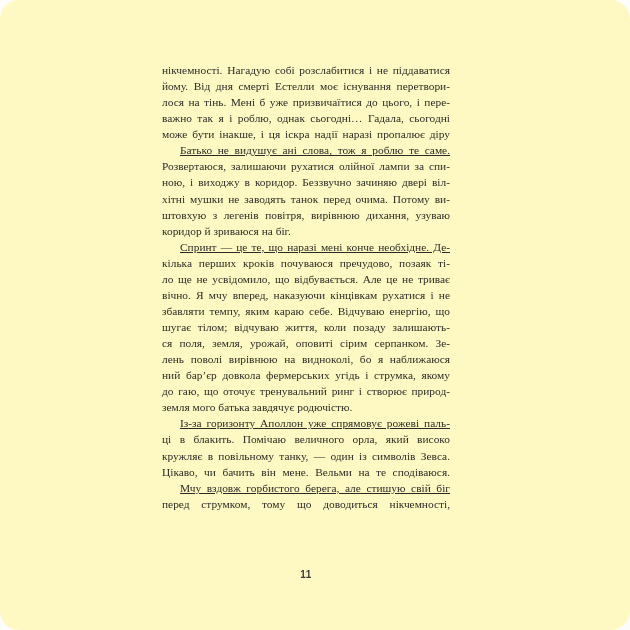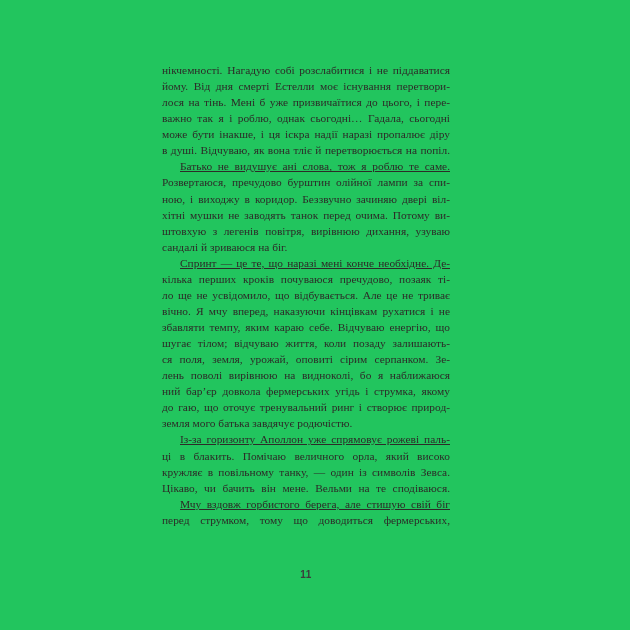--- a/index.html
+++ b/index.html
@@ -48,37 +48,36 @@
     text-align: center;
     font-family: "Liberation Sans", "DejaVu Sans", sans-serif;
     font-size: 10px;
     font-weight: 700;
     letter-spacing: 0.4px;
   }
 </style>
 </head>
 <body style="background: rgb(252, 252, 251);">
 
-<div class="book-page" style="background: #22c55e;">
+<div class="book-page" style="background: #fef9c3; border-radius: 19px;">
   <div class="text-block" id="text-block" style="color: rgb(45, 43, 40);">
       <div class="paragraph">
         <div class="line">нікчемності. Нагадую собі розслабитися і не піддаватися</div>
         <div class="line">йому. Від дня смерті Естелли моє існування перетвори-</div>
         <div class="line">лося на тінь. Мені б уже призвичаїтися до цього, і пере-</div>
         <div class="line">важно так я і роблю, однак сьогодні… Гадала, сьогодні</div>
         <div class="line">може бути інакше, і ця іскра надії наразі пропалює діру</div>
-        <div class="line">в душі. Відчуваю, як вона тліє й перетворюється на попіл.</div>
       </div>
       <div class="paragraph">
         <div class="line indented">Батько не видушує ані слова, тож я роблю те саме.</div>
-        <div class="line">Розвертаюся, пречудово бурштин олійної лампи за спи-</div>
+        <div class="line">Розвертаюся, залишаючи рухатися олійної лампи за спи-</div>
         <div class="line">ною, і виходжу в коридор. Беззвучно зачиняю двері віл-</div>
         <div class="line">хітні мушки не заводять танок перед очима. Потому ви-</div>
         <div class="line">штовхую з легенів повітря, вирівнюю дихання, узуваю</div>
-        <div class="line para-end">сандалі й зриваюся на біг.</div>
+        <div class="line para-end">коридор й зриваюся на біг.</div>
       </div>
       <div class="paragraph">
         <div class="line indented">Спринт — це те, що наразі мені конче необхідне. Де-</div>
         <div class="line">кілька перших кроків почуваюся пречудово, позаяк ті-</div>
         <div class="line">ло ще не усвідомило, що відбувається. Але це не триває</div>
         <div class="line">вічно. Я мчу вперед, наказуючи кінцівкам рухатися і не</div>
         <div class="line">збавляти темпу, яким караю себе. Відчуваю енергію, що</div>
         <div class="line">шугає тілом; відчуваю життя, коли позаду залишають-</div>
         <div class="line">ся поля, земля, урожай, оповиті сірим серпанком. Зе-</div>
         <div class="line">лень поволі вирівнюю на видноколі, бо я наближаюся</div>
@@ -87,17 +86,17 @@
         <div class="line para-end">земля мого батька завдячує родючістю.</div>
       </div>
       <div class="paragraph">
         <div class="line indented">Із-за горизонту Аполлон уже спрямовує рожеві паль-</div>
         <div class="line">ці в блакить. Помічаю величного орла, який високо</div>
         <div class="line">кружляє в повільному танку, — один із символів Зевса.</div>
         <div class="line">Цікаво, чи бачить він мене. Вельми на те сподіваюся.</div>
       </div>
       <div class="paragraph">
         <div class="line indented">Мчу вздовж горбистого берега, але стишую свій біг</div>
-        <div class="line">перед струмком, тому що доводиться фермерських,</div>
+        <div class="line">перед струмком, тому що доводиться нікчемності,</div>
       </div>
     </div>
   <div class="page-number" style="color: rgb(60, 60, 60);">11</div>
 </div>
 
 </body></html>

